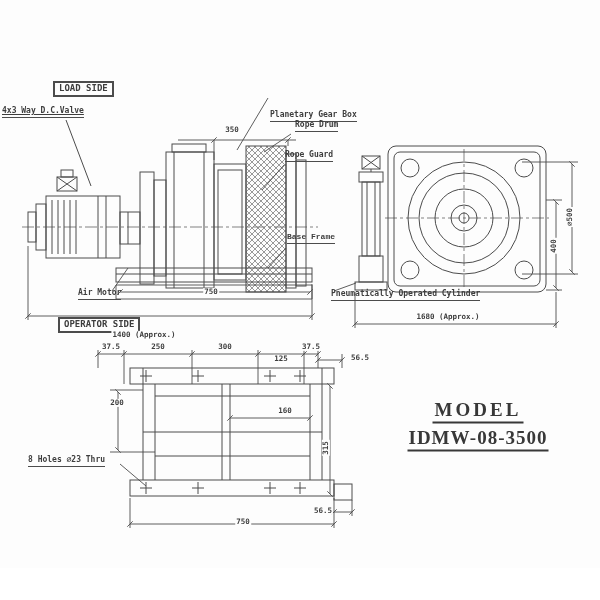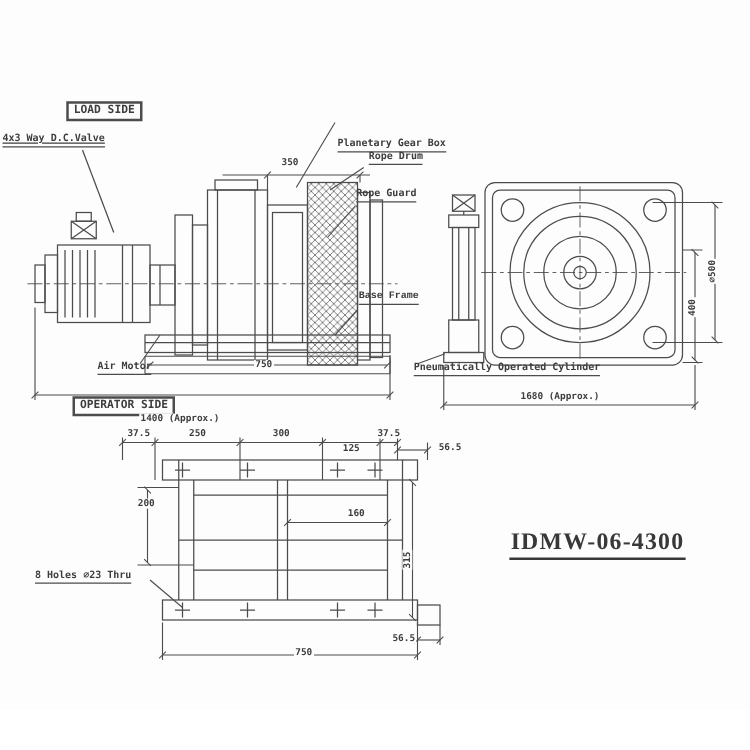--- a/index.html
+++ b/index.html
@@ -190,17 +190,17 @@
   <div class="lbl dim c" style="left:281px;top:359px;">125</div>
   <div class="lbl dim c" style="left:311px;top:347px;">37.5</div>
   <div class="lbl dim c" style="left:360px;top:358px;">56.5</div>
   <div class="lbl dim c" style="left:117px;top:403px;">200</div>
   <div class="lbl dim c" style="left:285px;top:411px;">160</div>
   <div class="lbl dim v" style="left:326px;top:448px;">315</div>
   <div class="lbl dim c" style="left:243px;top:522px;">750</div>
   <div class="lbl dim c" style="left:323px;top:511px;">56.5</div>
 
   <div class="model c" style="left:478px;top:425px;">
-    <br>
-    <span class="l2">IDMW-06-4300</span>
+    <span class="l1">MODEL</span><br>
+    <span class="l2">IDMW-08-3500</span>
   </div>
 
 </div>
 
 </body></html>

